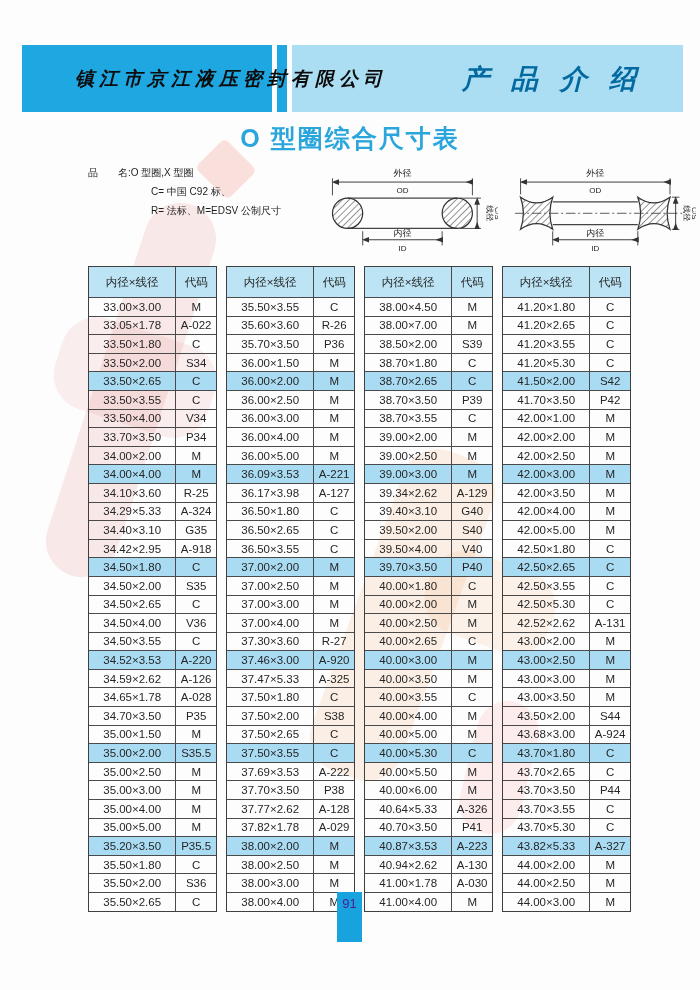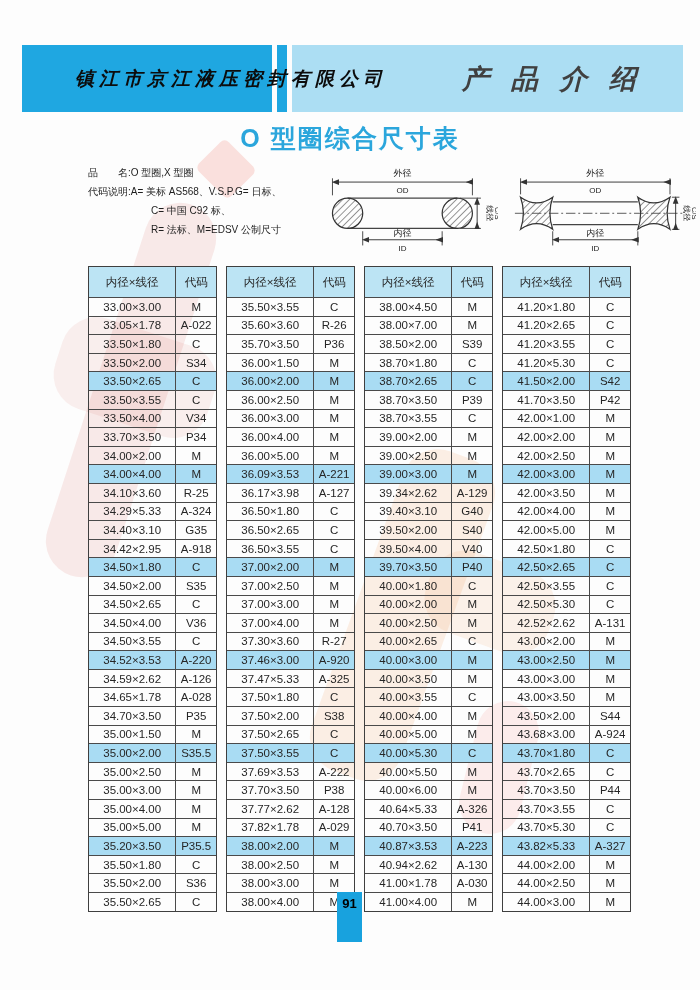--- a/index.html
+++ b/index.html
@@ -17,21 +17,21 @@
 
   
   .hdr-dark{position:absolute;left:22px;top:45px;width:250px;height:67px;background:#1FA7E1;}
   .hdr-strip{position:absolute;left:277px;top:45px;width:10px;height:67px;background:#1FA7E1;}
   .hdr-light{position:absolute;left:292px;top:45px;width:391px;height:67px;background:#ACDEF3;}
   .company{position:absolute;left:75px;top:45px;height:67px;width:330px;display:flex;align-items:center;
            font-family:"Liberation Serif",serif;font-style:italic;font-weight:bold;font-size:19px;
            letter-spacing:5px;color:#0c0c0c;z-index:2;white-space:nowrap;}
   .section{position:absolute;left:462px;top:45px;height:67px;width:220px;display:flex;align-items:center;
            font-family:"Liberation Serif",serif;font-style:italic;font-weight:bold;font-size:27px;
-           letter-spacing:22px;color:#404040;z-index:2;white-space:nowrap;}
+           letter-spacing:22px;color:#0369a1;z-index:2;white-space:nowrap;}
 
   .title{position:absolute;left:0;top:122px;width:700px;margin:0;text-align:center;
          font-size:25px;font-weight:bold;color:#2BA6DC;letter-spacing:2px;z-index:2;}
 
   .info{position:absolute;left:88px;top:163px;z-index:2;font-size:10px;color:#1e1e1e;line-height:19px;}
   .info-line.indent{padding-left:63px;}
 
   .diagrams{position:absolute;left:322px;top:166px;z-index:2;display:flex;gap:6px;align-items:flex-start;}
   .diagrams svg{display:block;}
   .dtext{font-family:"Liberation Sans",sans-serif;fill:#222;}
@@ -41,22 +41,22 @@
   .tgroup{flex:1;border:1.6px solid #3f3f3f;display:flex;flex-direction:column;}
   .trow{display:flex;height:17.6px;border-top:1px solid #4a4a4a;background:transparent;}
   .trow.thead{height:30px;border-top:none;background:#BCE4F4;font-size:12px;color:#1c1c1c;}
   .trow.hl{background:#A9DCF3;}
   .tcell{display:flex;align-items:center;justify-content:center;font-size:11.5px;color:#262626;
          white-space:nowrap;overflow:hidden;}
   .tcell.dim{flex:0 0 68%;border-right:1px solid #4a4a4a;}
   .tcell.code{flex:1;}
 
   .pagenum-box{position:absolute;left:337px;top:892px;width:25px;height:50px;background:#18A2DE;
-               z-index:2;color:#000000;font-size:13px;text-align:center;line-height:20px;padding-top:2px;
-               box-sizing:border-box;font-weight:bold;}
+               z-index:2;color:#4c1d95;font-size:13px;text-align:center;line-height:20px;padding-top:2px;
+               box-sizing:border-box;}
 </style>
 </head>
 <body>
 
 <div class="page">
 
   <div class="wm wm1"></div>
   <div class="wm wm2"></div>
   <div class="wm wm3"></div>
   <div class="wm wm4"></div>
@@ -66,21 +66,20 @@
   <div class="hdr-dark"></div>
   <div class="hdr-strip"></div>
   <div class="hdr-light"></div>
   <div class="company">镇江市京江液压密封有限公司</div>
   <div class="section">产品介绍</div>
 
   <h1 class="title">O 型圈综合尺寸表</h1>
 
   <div class="info" id="info-block">
       <div class="info-line">品　　名:O 型圈,X 型圈</div>
-      <div class="info-line">代码说明:A= 美标 AS568、V.S.P.G= 日标、</div>
       <div class="info-line indent">C= 中国 C92 标、</div>
       <div class="info-line indent">R= 法标、M=EDSV 公制尺寸</div>
     </div>
 
   <div class="diagrams">
 
     <svg width="176" height="87" viewBox="0 0 186 92">
       <defs>
         <pattern id="h1" width="5" height="5" patternUnits="userSpaceOnUse" patternTransform="rotate(45)">
           <line x1="0" y1="0" x2="0" y2="5" stroke="#555" stroke-width="1.3"></line>

